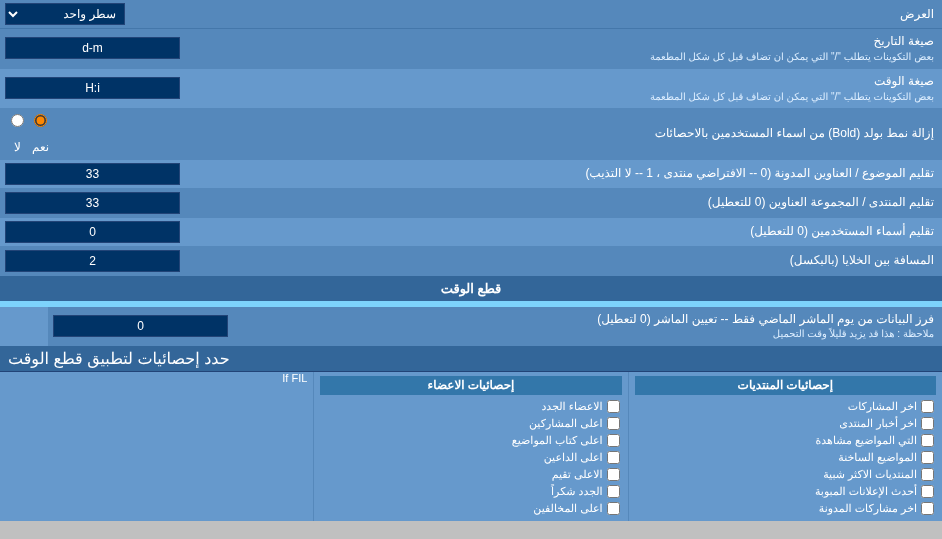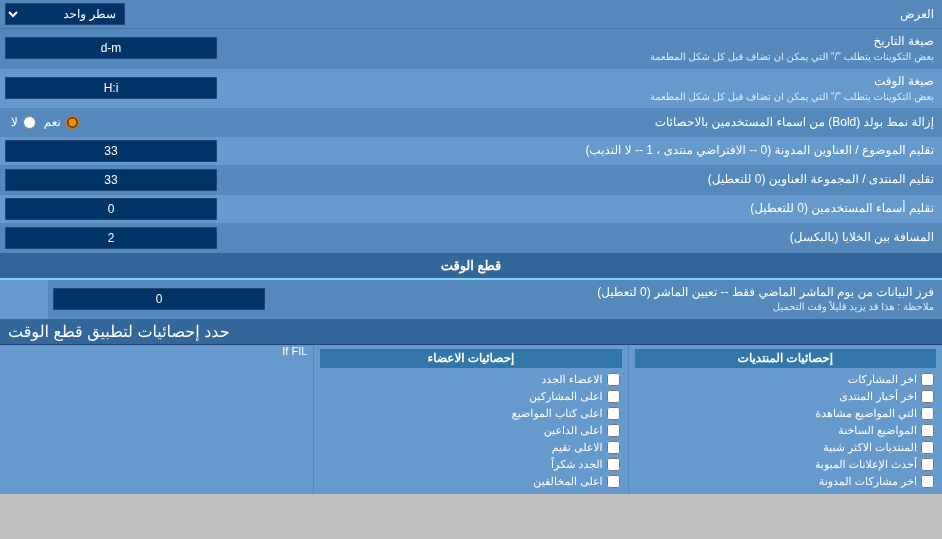--- a/index.html
+++ b/index.html
@@ -46,32 +46,32 @@
       align-items: center;
       justify-content: flex-end;
     }
     .input-field {
       background: #003366;
       color: #fff;
       border: 1px solid #224477;
       padding: 2px 6px;
       font-size: 12px;
       text-align: center;
-      width: 212px;
+      width: 175px;
       height: 22px;
       direction: ltr;
     }
     .section-header {
       background: #336699;
       color: #fff;
       font-weight: bold;
       font-size: 13px;
       padding: 5px 10px;
       text-align: center;
-      border-bottom: 2px solid #7dd3fc;
+      border-bottom: 6px solid #7dd3fc;
     }
     .top-row {
       display: flex;
       align-items: center;
       background: #5588bb;
       border-bottom: 1px solid #4477aa;
       min-height: 28px;
     }
     .top-label {
       flex: 1;
@@ -101,21 +101,22 @@
       align-items: center;
       gap: 8px;
       padding: 2px 6px;
       direction: rtl;
     }
     .radio-label {
       color: #fff;
       font-size: 12px;
       display: flex;
       align-items: center;
-      gap: 5px;
+      gap: 13px;
+      flex-direction: column;
     }
     .radio-input {
       accent-color: #ff8800;
     }
     .stats-header-row {
       display: flex;
       align-items: center;
       background: #336699;
       border-bottom: 1px solid #224477;
       min-height: 26px;

